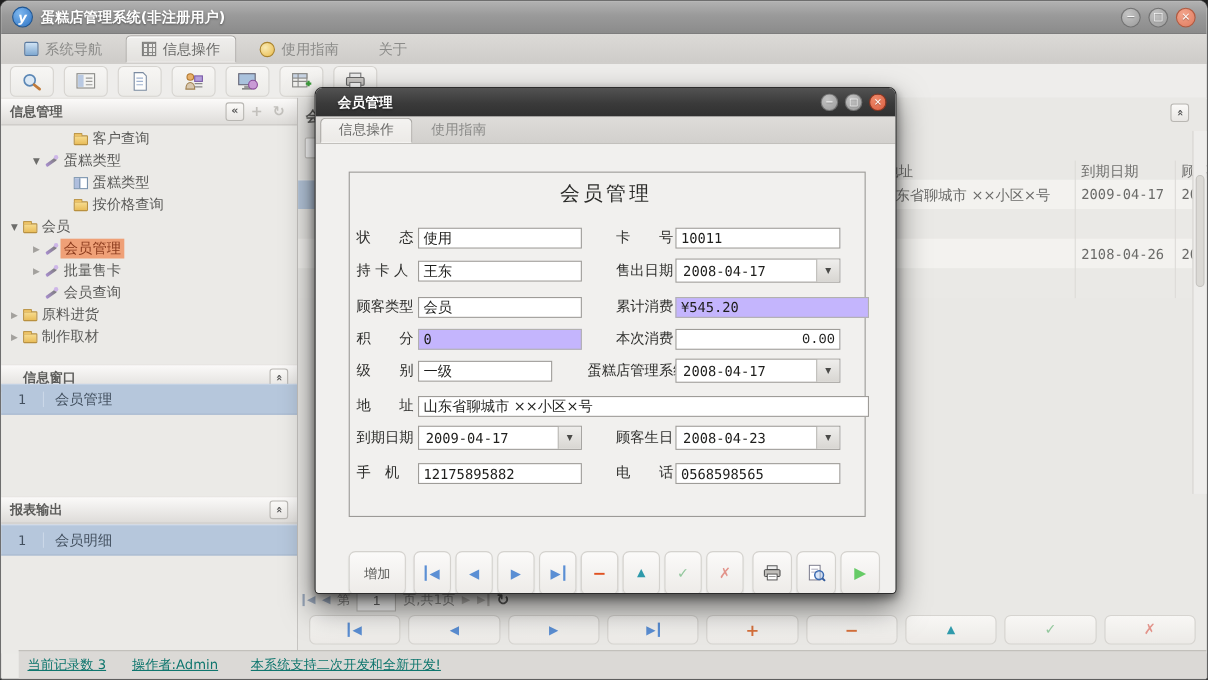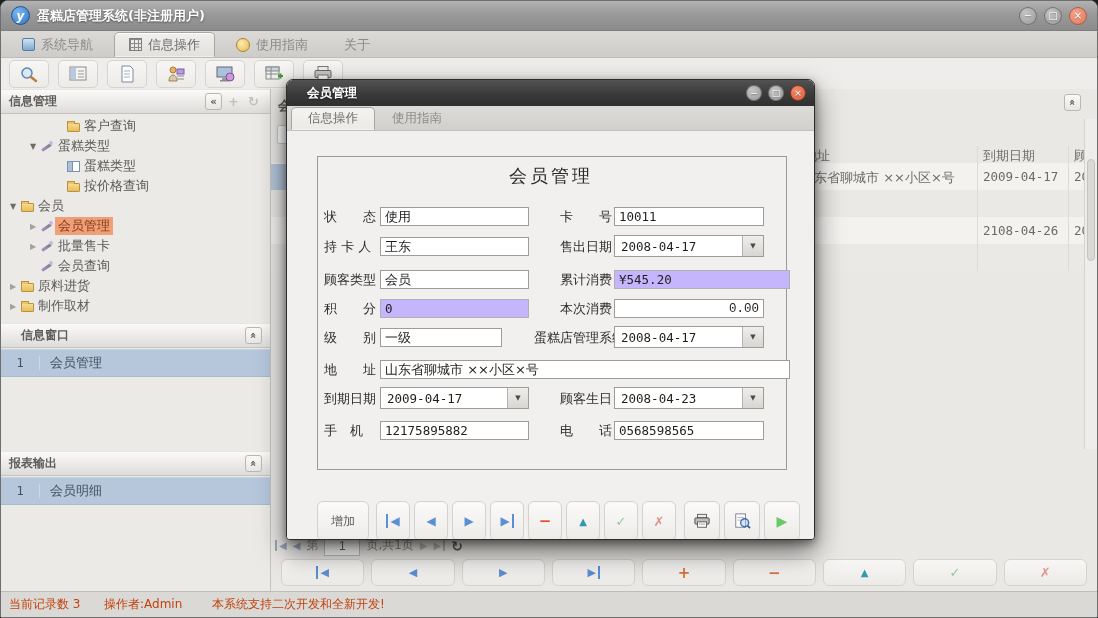--- a/index.html
+++ b/index.html
@@ -108,21 +108,21 @@
   .i-last::before{content:"\25B6";}
   .i-add{font-weight:bold;font-size:15px;}  .i-add::before{content:"+";}
   .i-del{font-weight:bold;font-size:15px;}  .i-del::before{content:"\2212";}
   .i-edit{font-size:10px;} .i-edit::before{content:"\25B2";}
   .i-ok{font-weight:bold;font-size:13px;} .i-ok::before{content:"\2713";}
   .i-cancel{font-weight:bold;font-size:13px;} .i-cancel::before{content:"\2717";}
   .i-run{font-size:14px;} .i-run::before{content:"\25B6";}
   .c-blue{color:#5b8fd4;} .c-orange{color:#d8713c;} .c-red{color:#e05222;} .c-teal{color:#2f9aab;} .c-green{color:#94c89e;} .c-lred{color:#e2938a;} .c-brgreen{color:#66cb66;}
 
   
-  .statusbar{position:absolute;left:0;bottom:0;right:0;height:25px;background:#dbd9d6;border-top:1px solid #bfbdb9;display:flex;align-items:center;font-size:12px;color:#c2410c;}
+  .statusbar{position:absolute;left:16px;bottom:0;right:0;height:25px;background:#dbd9d6;border-top:1px solid #bfbdb9;display:flex;align-items:center;font-size:12px;color:#0f766e;text-decoration:underline;}
   .statusbar .s1{margin-left:8px;width:95px;}
   .statusbar .s2{width:90px;}
   .statusbar .s3{margin-left:18px;}
 
   
   .dialog{position:absolute;left:285px;top:78px;width:529px;height:461px;border:1px solid #2c2c2c;border-radius:7px 7px 4px 4px;box-shadow:0 12px 28px rgba(0,0,0,.55),0 3px 8px rgba(0,0,0,.4);background:#f1f0ee;box-sizing:border-box;overflow:hidden;z-index:50;}
   .dtitle{height:26px;background:linear-gradient(#525252,#3a3a3a 55%,#303030);display:flex;align-items:center;padding:0 8px 0 20px;}
   .dtitle .txt{color:#fff;font-weight:bold;font-size:12.5px;text-shadow:0 1px 2px rgba(0,0,0,.6);}
   .dtitle .winbtns{gap:6px;}
   .dtitle .cbtn{width:16px;height:16px;font-size:9px;}
@@ -318,21 +318,21 @@
           </div>
         <div class="trow ind0">
             <span class="arrow arr-col col"></span>
             <span class="ticon">
               <span class="ic-folder"></span>
             </span>
             <span class="lbl">制作取材</span>
           </div>
       </div>
 
-      <div class="phead" style="top:234px;padding-left:20px;">
+      <div class="phead" style="top:242px;padding-left:20px;">
         <span>信息窗口</span>
         <span class="sp">
             <span class="hbtn">
               <span class="i-chevup"></span>
             </span>
           </span>
       </div>
       <div class="blue-item" style="top:260px;">
         <span class="idx">1</span>
         <span class="itlbl">会员管理</span>

